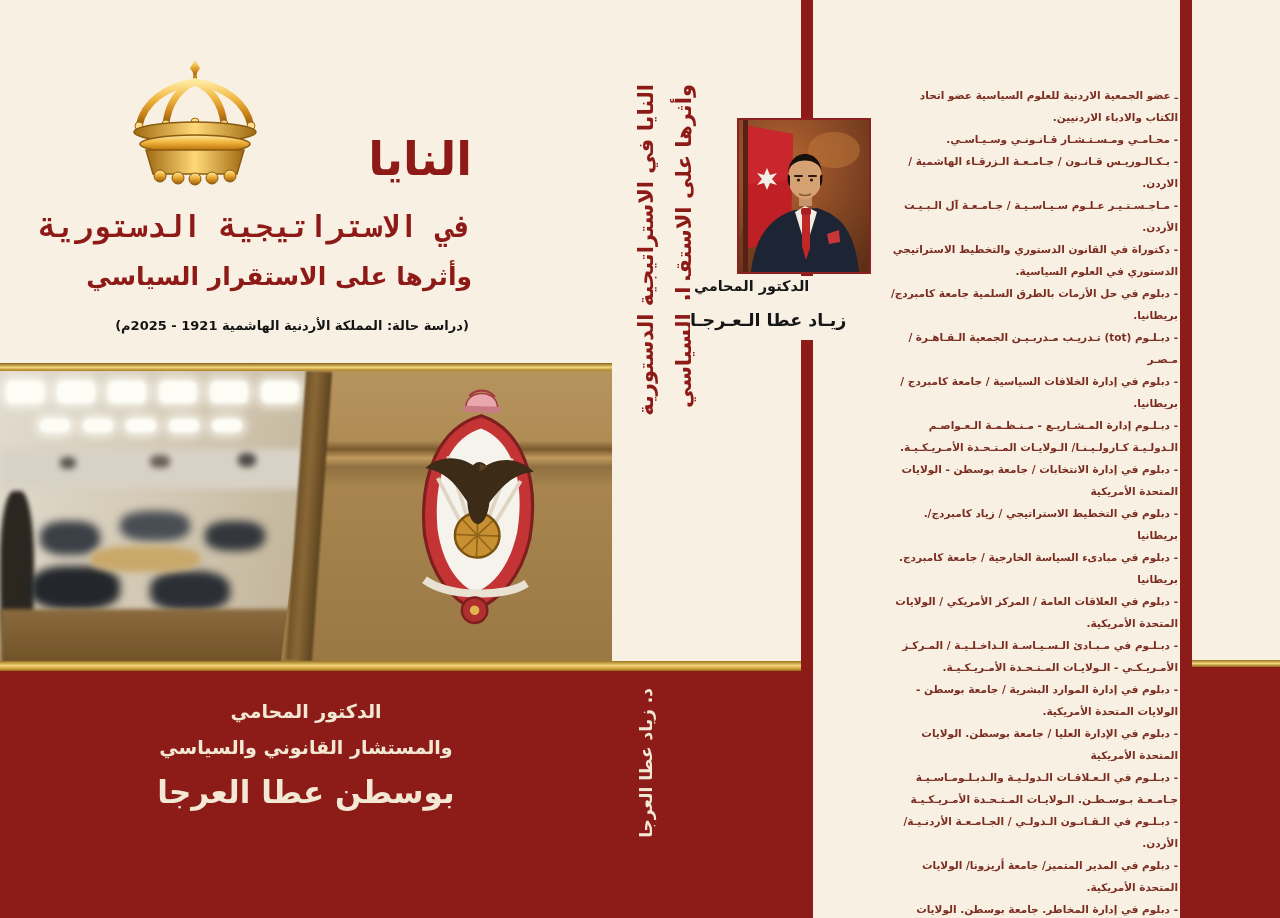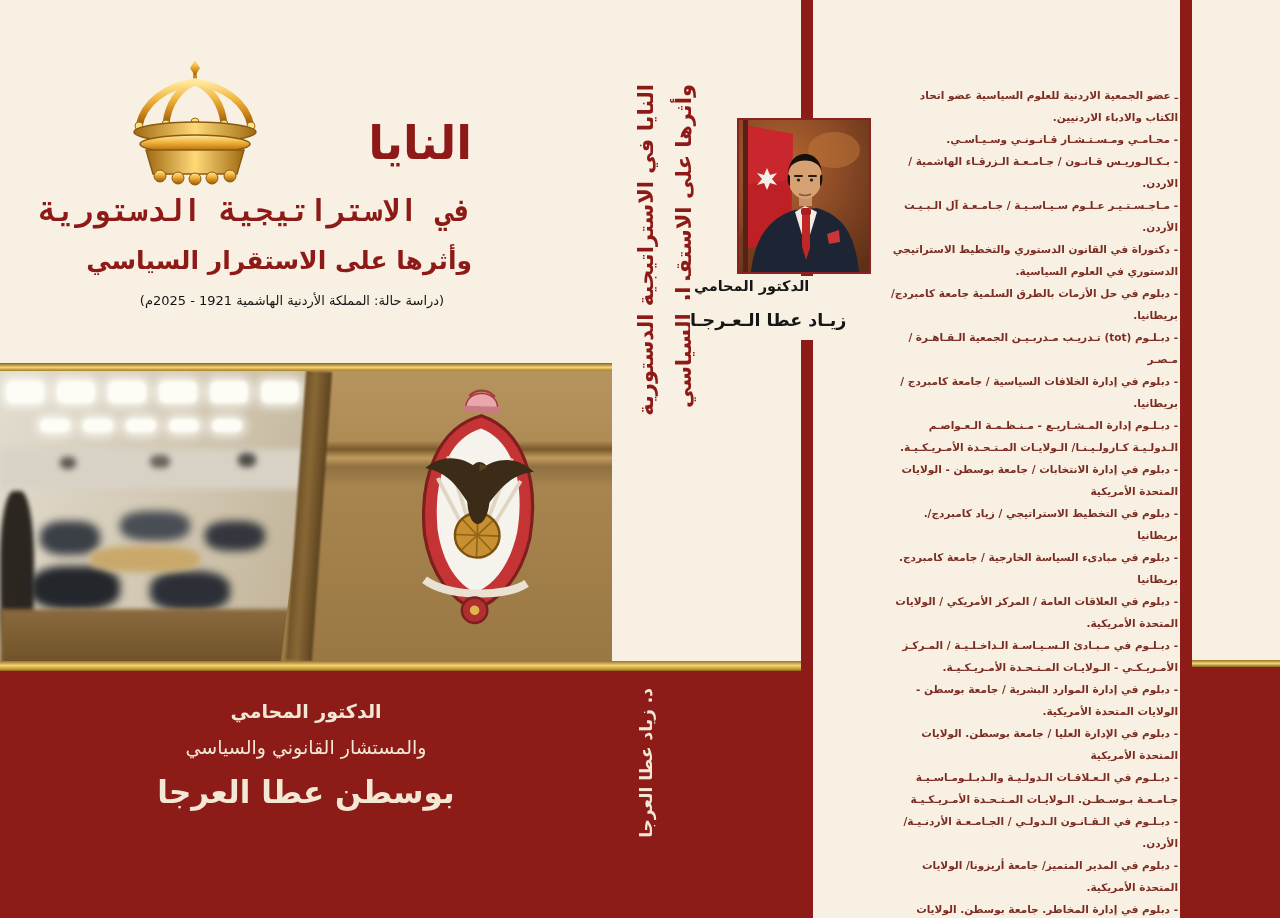--- a/index.html
+++ b/index.html
@@ -17,28 +17,28 @@
   .stripe-b          { position:absolute; left:1180px; top:0; width:12px; height:918px; background:#8d1b18; }
   .gold-line-right   { position:absolute; left:1192px; top:660px; width:88px; height:7px;
                        background:linear-gradient(180deg,#9a741f 0%,#f2d379 50%,#8a6316 100%); }
   .band-bottom-right { position:absolute; left:1192px; top:667px; width:88px; height:251px; background:#8d1b18; }
   .gold-line-photo-top { position:absolute; left:0; top:363px; width:612px; height:8px;
                        background:linear-gradient(180deg,#8a6316 0%,#f2d379 55%,#a87c22 100%); }
 
   
   .crown-wrap { position:absolute; left:120px; top:60px; width:150px; height:130px; }
   .title-block { position:absolute; left:112px; top:110px; width:360px; direction:rtl; color:#8e1a17; }
-  .title-main  { font-size:46px; font-weight:bold; text-align:right; line-height:1.45; letter-spacing:0; }
+  .title-main  { font-size:46px; font-weight:bold; text-align:right; line-height:1.45; letter-spacing:0;margin-top:16px; }
   .title-l2    { font-size:30px; font-weight:bold; margin-top:16px; white-space:nowrap;font-family:Liberation Mono, monospace; }
   .title-l3    { font-size:25px; font-weight:bold; text-align:right; margin-top:16px; white-space:nowrap; }
-  .subtitle    { font-size:13px; font-weight:normal; color:#141414; text-align:center; margin-top:18px; white-space:nowrap; }
+  .subtitle    { font-size:13px; font-weight:bold; color:#141414; text-align:center; margin-top:27px; white-space:nowrap; }
 
   .front-band-text { position:absolute; left:0; top:700px; width:612px; direction:rtl; text-align:center; color:#f2e8d4; }
   .front-band-text .fb1 { font-size:19px; font-weight:bold; }
-  .front-band-text .fb2 { font-size:19px; font-weight:normal; margin-top:14px; }
+  .front-band-text .fb2 { font-size:19px; font-weight:bold; margin-top:14px; }
   .front-band-text .fb3 { font-size:31px; font-weight:bold; margin-top:16px; }
 
   
   .photo { position:absolute; left:0; top:371px; width:612px; height:290px; overflow:hidden;
            background:linear-gradient(105deg,#e2dccf 0%,#cfc4ae 35%,#bdae92 60%,#b39f7e 100%); }
   .ph-blur { filter:blur(3px); position:absolute; }
   .lights-row { position:absolute; display:flex; gap:13px; filter:blur(1.5px); }
   .light { background:#fdfdf6; border-radius:6px; box-shadow:0 0 10px 4px rgba(255,255,250,.8); }
   .row1 .light { width:38px; height:22px; }
   .row2 .light { width:30px; height:13px; }

